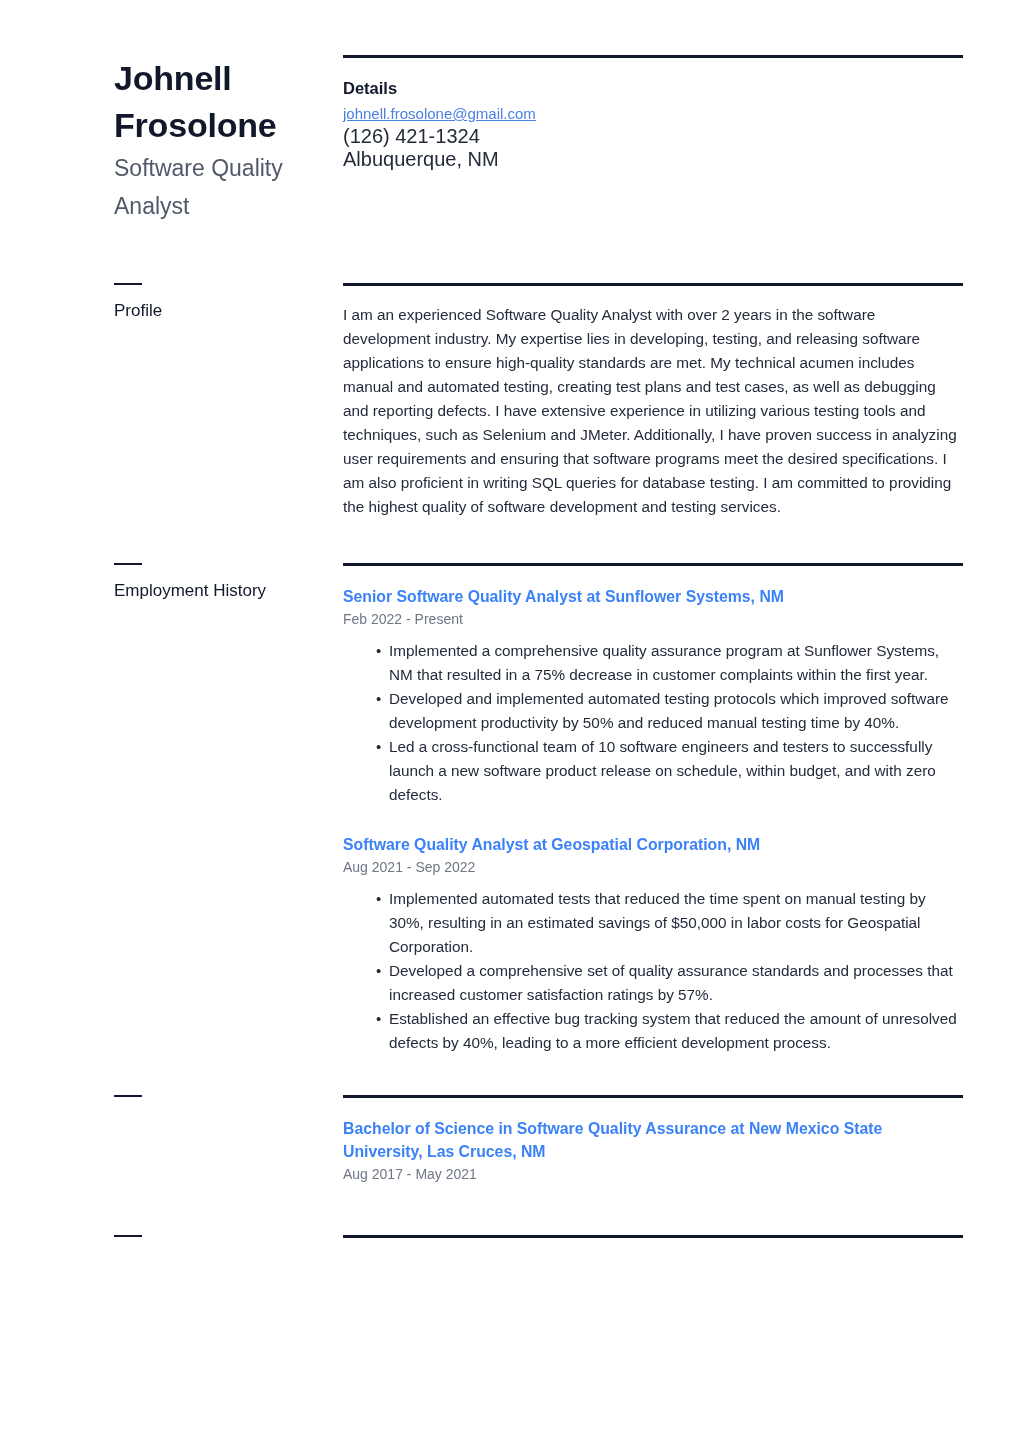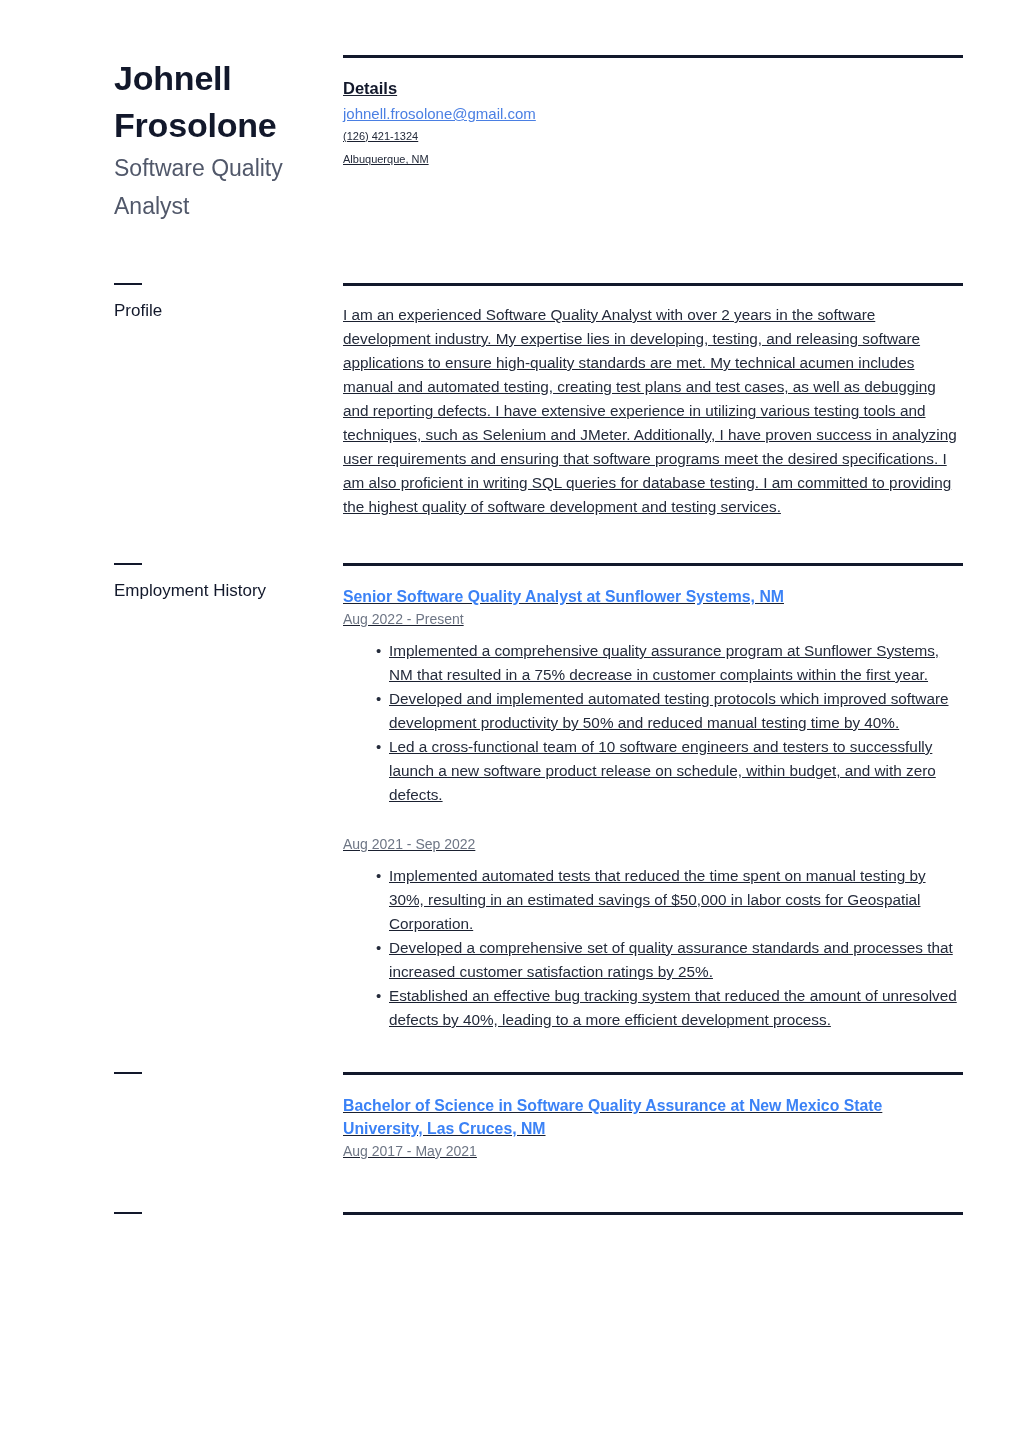--- a/index.html
+++ b/index.html
@@ -31,21 +31,20 @@
   }
   .col-left {
     width: 343px;
     flex: 0 0 343px;
     padding-left: 114px;
     padding-right: 12px;
   }
   .col-right {
     flex: 1 1 auto;
     padding-right: 61px;
-    text-decoration: underline;
   }
 
   
   .header-row { margin-top: 55px; }
 
   .name {
     font-size: 34px;
     line-height: 47px;
     font-weight: bold;
     color: #12182b;
@@ -78,21 +77,21 @@
 
   .details-block { padding-top: 18px; }
   .details-title {
     font-size: 16.5px;
     line-height: 25px;
     font-weight: bold;
     color: #12182b;
     margin: 0 0 1px 0;
   }
   .details-line {
-    font-size: 11px;
+    font-size: 20px;
     line-height: 23px;
     color: #242b3b;
     margin: 0;
   }
   .details-link {
     font-size: 15px;
     line-height: 23px;
     color: #4a7fe3;
     text-decoration: underline;
     display: inline-block;
@@ -213,35 +212,36 @@
     <div class="col-left">
       <div class="dash"></div>
       <div class="section-head">Employment History</div>
     </div>
     <div class="col-right">
       <div class="rule"></div>
       <div style="height:19px"></div>
 
       <div class="entry">
         <div class="entry-title">Senior Software Quality Analyst at Sunflower Systems, NM</div>
-        <div class="entry-date">Aug 2022 - Present</div>
+        <div class="entry-date">Feb 2022 - Present</div>
         <ul class="bullets">
           <li>Implemented a comprehensive quality assurance program at Sunflower Systems, NM that resulted in a 75% decrease in customer complaints within the first year.</li>
           <li>Developed and implemented automated testing protocols which improved software development productivity by 50% and reduced manual testing time by 40%.</li>
           <li>Led a cross-functional team of 10 software engineers and testers to successfully launch a new software product release on schedule, within budget, and with zero defects.</li>
         </ul>
       </div>
 
       <div class="entry-gap"></div>
 
       <div class="entry">
+        <div class="entry-title">Software Quality Analyst at Geospatial Corporation, NM</div>
         <div class="entry-date">Aug 2021 - Sep 2022</div>
         <ul class="bullets">
           <li>Implemented automated tests that reduced the time spent on manual testing by 30%, resulting in an estimated savings of $50,000 in labor costs for Geospatial Corporation.</li>
-          <li>Developed a comprehensive set of quality assurance standards and processes that increased customer satisfaction ratings by 25%.</li>
+          <li>Developed a comprehensive set of quality assurance standards and processes that increased customer satisfaction ratings by 57%.</li>
           <li>Established an effective bug tracking system that reduced the amount of unresolved defects by 40%, leading to a more efficient development process.</li>
         </ul>
       </div>
     </div>
   </div>
 
   <div class="gap-edu"></div>
 
   <div class="row">
     <div class="col-left">

